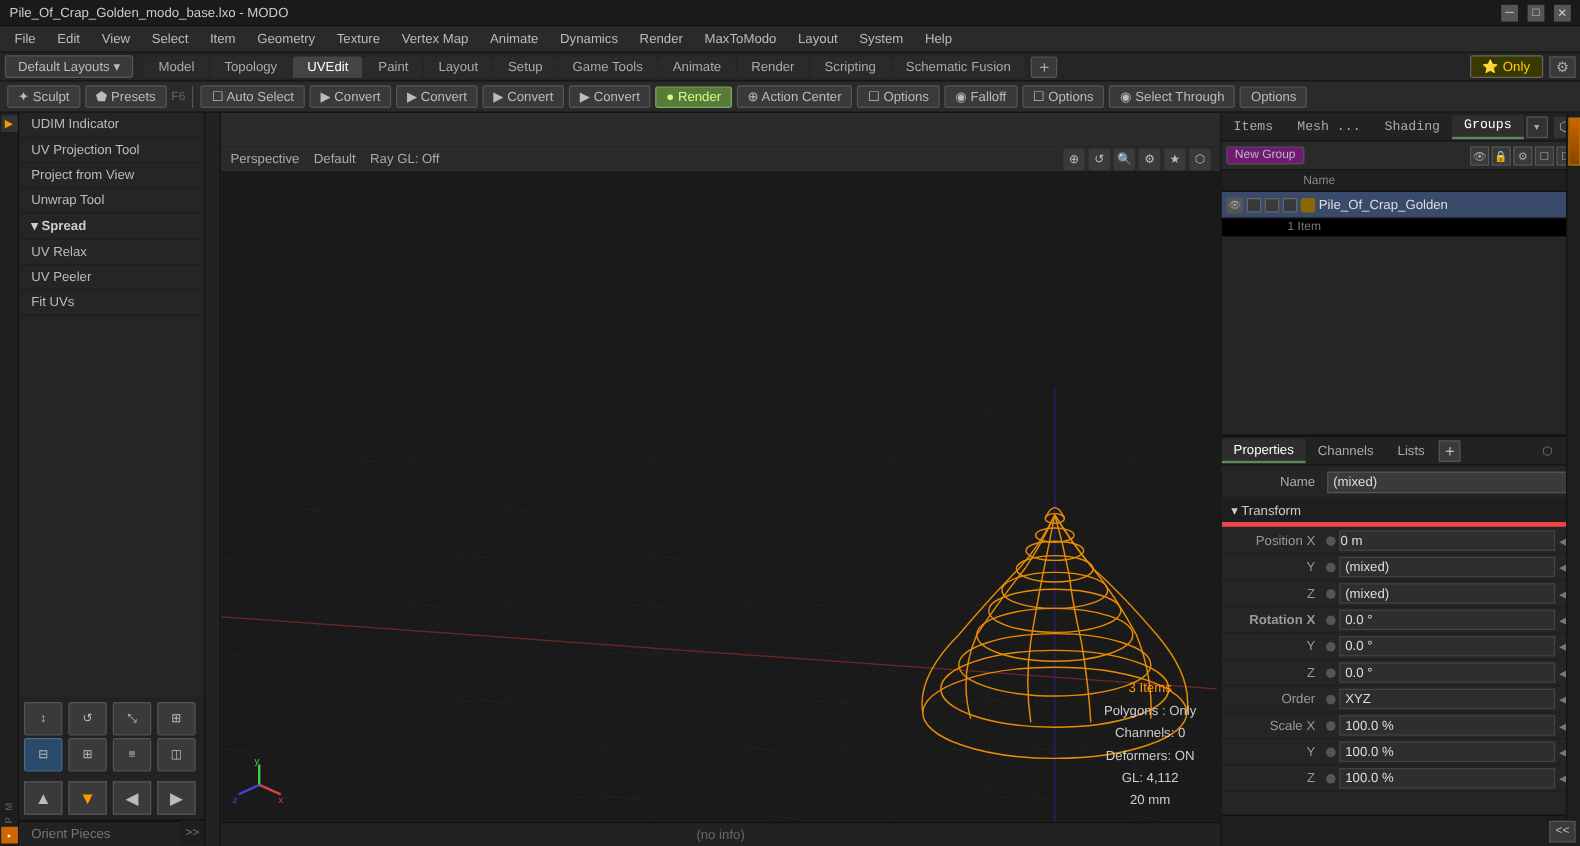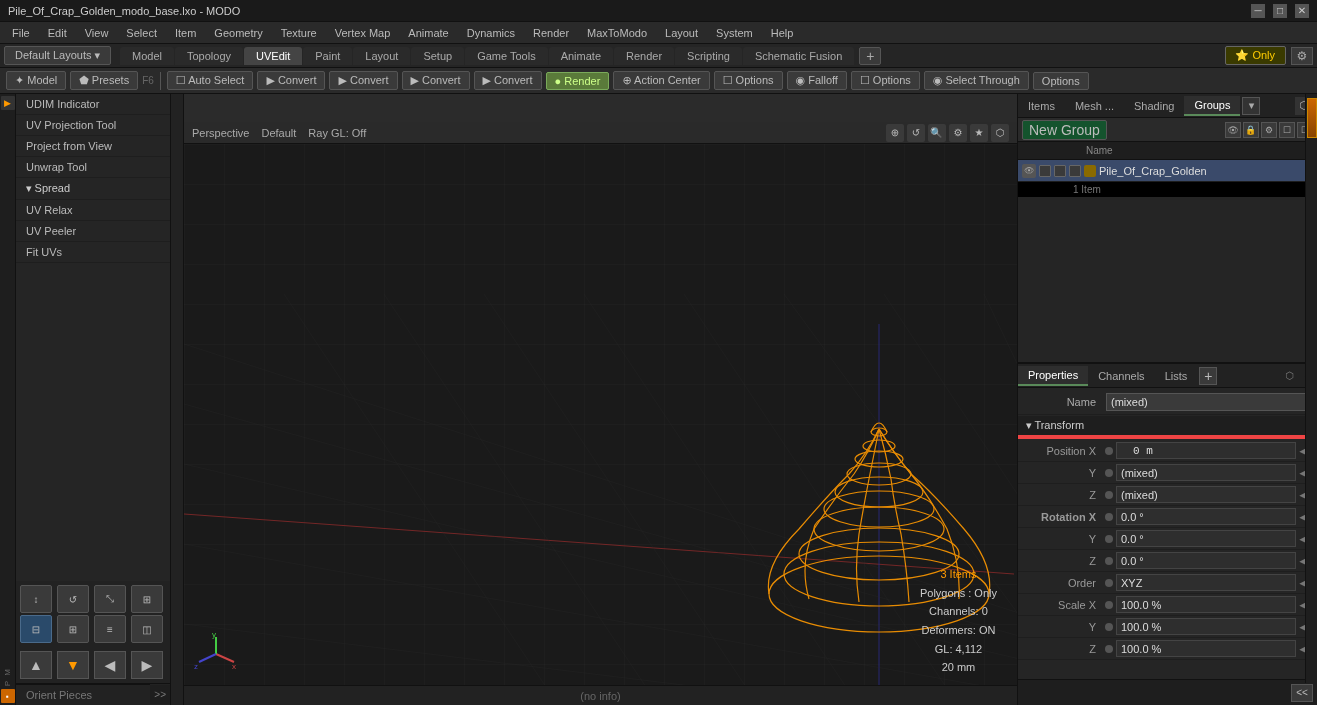--- a/index.html
+++ b/index.html
@@ -329,23 +329,23 @@
       height: 24px;
       background: #2a2a2a;
       display: flex;
       align-items: center;
       padding: 0 4px;
       gap: 2px;
       border-bottom: 1px solid #111;
     }
     .right-tool-btn {
       padding: 1px 6px;
-      background: #14532d;
+      background: #701a75;
       color: #bbb;
-      font-size: 14px;
+      font-size: 10px;
       border: 1px solid #555;
       cursor: pointer;
       border-radius: 2px;
     }
     #right-top-header {
       height: 20px;
       background: #1e1e1e;
       display: flex;
       align-items: center;
       padding: 0 4px;
@@ -522,21 +522,21 @@
   <span class="layout-tab">Animate</span>
   <span class="layout-tab">Render</span>
   <span class="layout-tab">Scripting</span>
   <span class="layout-tab">Schematic Fusion</span>
   <button id="add-layout-btn">+</button>
   <button id="only-btn">⭐ Only</button>
   <button id="settings-btn">⚙</button>
 </div>
 
 <div id="sculpt-bar">
-  <button class="sculpt-btn">✦ Model</button>
+  <button class="sculpt-btn">✦ Sculpt</button>
   <button class="sculpt-btn">⬟ Presets</button>
   <span style="color:#666;font-size:10px">F6</span>
   <span class="sculpt-sep"></span>
   <button class="sculpt-btn">☐ Auto Select</button>
   <button class="sculpt-btn">▶ Convert</button>
   <button class="sculpt-btn">▶ Convert</button>
   <button class="sculpt-btn">▶ Convert</button>
   <button class="sculpt-btn">▶ Convert</button>
   <button class="sculpt-btn active" style="background:#5a7a3a;color:#ccff88;border-color:#7aaa5a;">● Render</button>
   <button class="sculpt-btn">⊕ Action Center</button>
@@ -558,21 +558,21 @@
       <div style="writing-mode:vertical-rl; transform:rotate(180deg); font-size:8px; color:#666; padding:2px;">P</div>
       <div class="far-left-btn" style="background:#cc6600; color:#fff; margin-top:auto;">▪</div>
     </div>
 
     <div id="left-panel" style="width:155px; background:#252525; display:flex; flex-direction:column;">
       <div id="left-tools">
         <div class="left-tool-item">UDIM Indicator</div>
         <div class="left-tool-item">UV Projection Tool</div>
         <div class="left-tool-item">Project from View</div>
         <div class="left-tool-item">Unwrap Tool</div>
-        <div class="left-tool-item" style="color:#ccc;">▾ Spread</div>
+        <div class="left-tool-item" style="color:#ccc;font-weight:bold;">▾ Spread</div>
         <div class="left-tool-item">UV Relax</div>
         <div class="left-tool-item">UV Peeler</div>
         <div class="left-tool-item">Fit UVs</div>
       </div>
 
       <div id="left-icons" style="padding:4px; display:grid; grid-template-columns:repeat(4,1fr); gap:2px; background:#222; margin-top:auto;">
         <div class="left-icon-btn">↕</div>
         <div class="left-icon-btn">↺</div>
         <div class="left-icon-btn">⤡</div>
         <div class="left-icon-btn">⊞</div>
@@ -697,21 +697,21 @@
       <div id="no-info-bar" style="position:absolute; bottom:0; left:0; right:0; height:20px; background:#222; display:flex; align-items:center; justify-content:center; color:#666; font-size:11px; border-top:1px solid #111;">
         <span>(no info)</span>
       </div>
     </div>
   </div>
 
   <div id="right-panel" style="width:300px; background:#252525; border-left:1px solid #111; display:flex; flex-direction:column;">
 
     <div id="right-top" style="height:270px; border-bottom:2px solid #111; display:flex; flex-direction:column;">
 
-      <div id="right-top-tabs" style="height:24px; background:#222; display:flex; align-items:center; border-bottom:1px solid #111;">
+      <div id="right-top-tabs" style="height:24px; background:#222; display:flex; align-items:center; border-bottom:1px solid #111;font-family:Liberation Mono, monospace;">
         <span class="right-tab">Items</span>
         <span class="right-tab">Mesh ...</span>
         <span class="right-tab">Shading</span>
         <span class="right-tab active">Groups</span>
         <div style="width:18px; height:18px; background:#333; border:1px solid #555; color:#aaa; display:flex; align-items:center; justify-content:center; cursor:pointer; margin-left:2px;">▾</div>
         <div style="flex:1;"></div>
         <div style="width:18px; height:18px; background:#333; color:#aaa; display:flex; align-items:center; justify-content:center; cursor:pointer; margin-right:4px;">⬡</div>
       </div>
 
       <div id="right-top-toolbar" style="height:24px; background:#2a2a2a; display:flex; align-items:center; padding:0 4px; gap:2px; border-bottom:1px solid #111;">
@@ -760,21 +760,21 @@
         <div class="prop-name-row" style="display:flex; align-items:center; padding:3px 4px; border-bottom:1px solid #1e1e1e; gap:4px;">
           <span class="prop-label" style="color:#aaa; font-size:11px; width:80px; text-align:right; padding-right:6px;">Name</span>
           <input class="prop-value" style="flex: 1 1 0%; background: rgb(58, 58, 58); border: 1px solid rgb(85, 85, 85); color: rgb(221, 221, 221); font-size: 11px; padding: 1px 4px; height: 18px;" value="(mixed)" readonly="">
         </div>
 
         <div class="prop-section" style="background:#1e1e1e; color:#ccc; font-size:11px; padding:3px 8px; margin:1px 0; cursor:pointer; border-bottom:4px solid #ef4444;">▾ Transform</div>
 
         <div class="prop-row" style="display:flex; align-items:center; padding:2px 4px; border-bottom:1px solid #1e1e1e; gap:3px;">
           <span class="prop-row-label" style="color:#999; font-size:11px; width:80px; text-align:right; padding-right:6px;">Position X</span>
           <div style="width:8px; height:8px; background:#555; border-radius:50%; cursor:pointer;"></div>
-          <input class="prop-row-value" style="flex: 1 1 0%; background: rgb(46, 46, 46); border: 1px solid rgb(68, 68, 68); color: rgb(221, 221, 221); font-size: 11px; padding: 1px 16px; height: 17px; font-family: Liberation Mono, monospace;" value="0 m" readonly="">
+          <input class="prop-row-value" style="flex: 1 1 0%; background: rgb(46, 46, 46); border: 1px solid rgb(68, 68, 68); color: rgb(221, 221, 221); font-size: 11px; padding: 1px 0; height: 17px;" value="0 m" readonly="">
           <span style="color:#777; font-size:9px; cursor:pointer;">◀▶</span>
         </div>
 
         <div class="prop-row" style="display:flex; align-items:center; padding:2px 4px; border-bottom:1px solid #1e1e1e; gap:3px;">
           <span class="prop-row-label" style="color:#999; font-size:11px; width:80px; text-align:right; padding-right:6px;">Y</span>
           <div style="width:8px; height:8px; background:#555; border-radius:50%; cursor:pointer;"></div>
           <input class="prop-row-value" style="flex: 1 1 0%; background: rgb(46, 46, 46); border: 1px solid rgb(68, 68, 68); color: rgb(221, 221, 221); font-size: 11px; padding: 1px 4px; height: 17px;" value="(mixed)" readonly="">
           <span style="color:#777; font-size:9px; cursor:pointer;">◀▶</span>
         </div>
 

